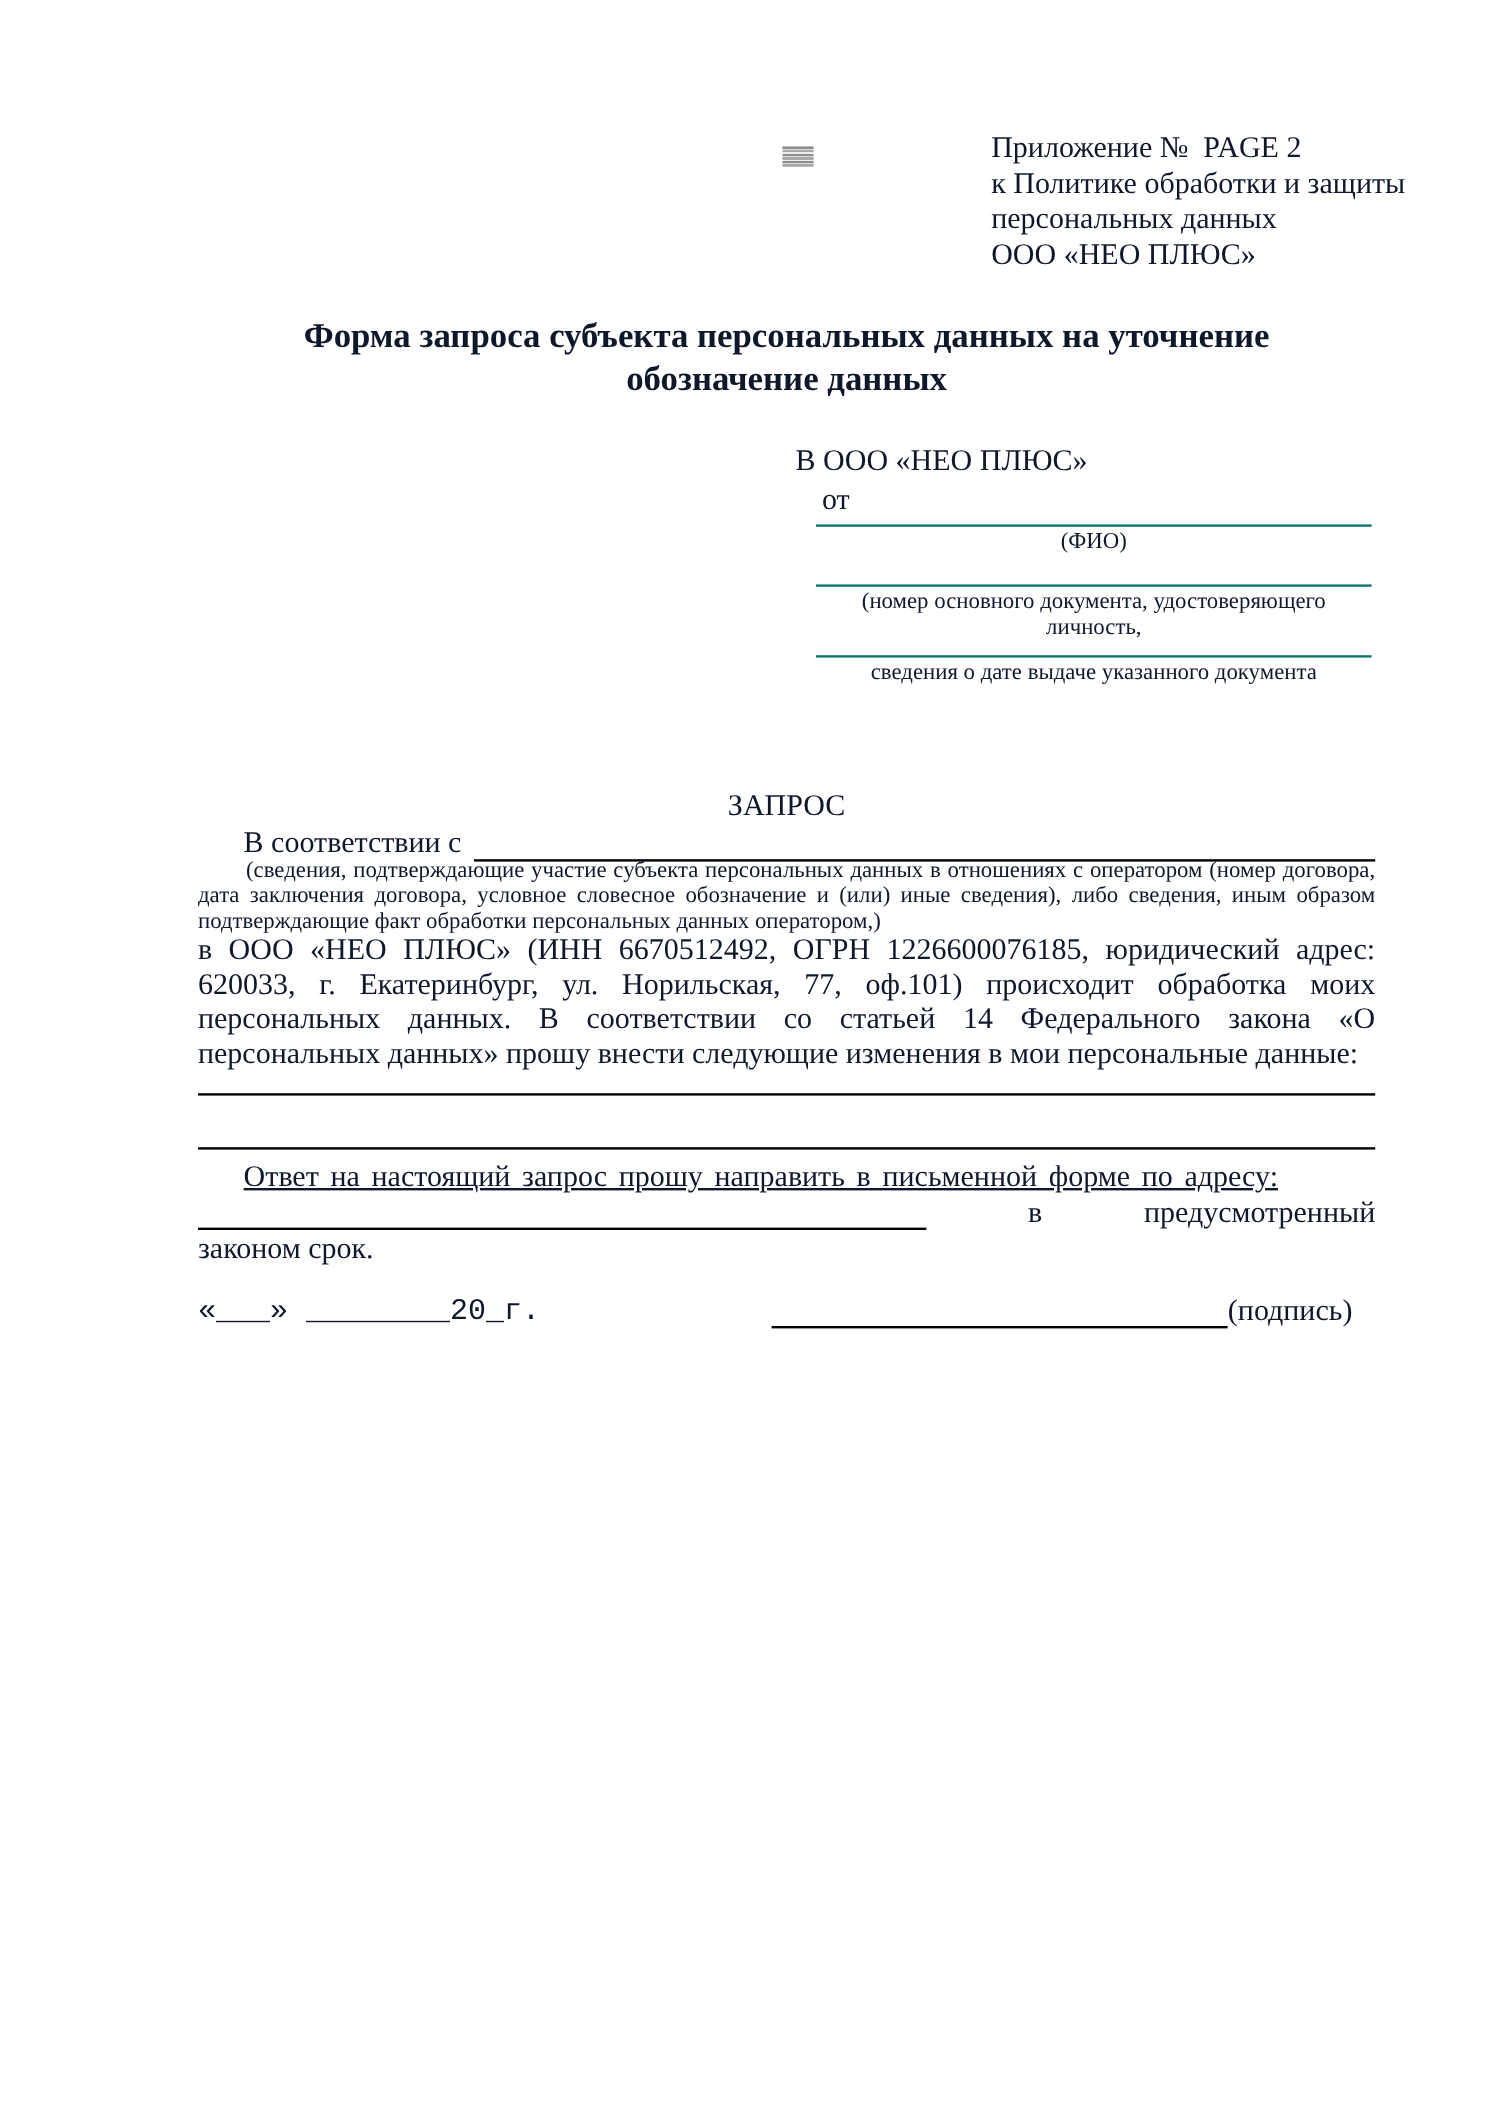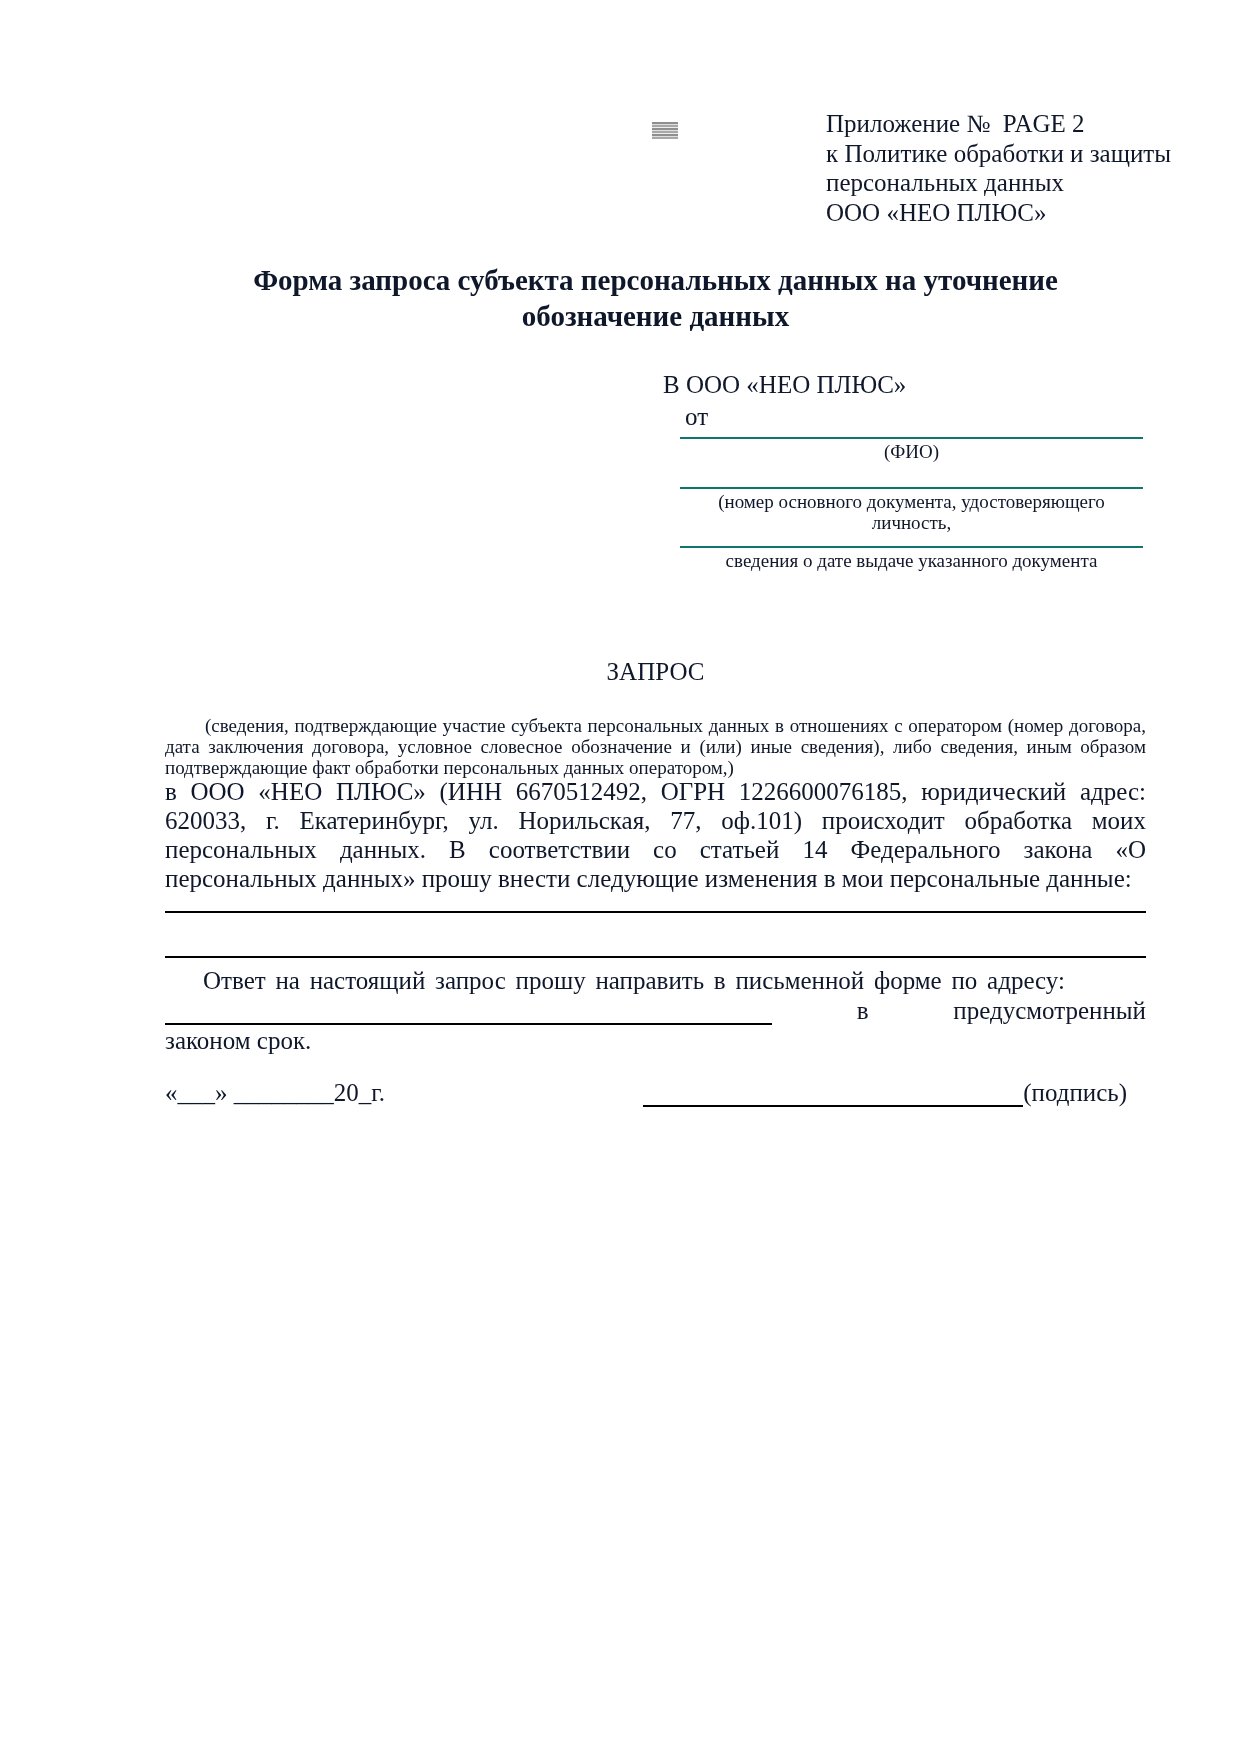--- a/index.html
+++ b/index.html
@@ -49,27 +49,27 @@
   .body-par{
     position:absolute;left:165px;top:777px;width:981px;
     font-size:25px;line-height:29px;text-align:justify;
   }
   
   .blank-a,.blank-b{position:absolute;left:165px;width:981px;border-top:2px solid #000;height:0;}
   .blank-a{top:911px;}
   .blank-b{top:956px;}
   
   .reply{position:absolute;left:165px;top:966px;width:981px;font-size:25px;line-height:29px;}
-  .reply-l1{text-indent:38px;word-spacing:3.5px;white-space:nowrap;}
+  .reply-l1{text-indent:38px;word-spacing:3.5px;white-space:nowrap;text-decoration:underline;}
   .reply-l2{display:flex;justify-content:space-between;align-items:flex-end;height:30px;}
   .addr-line{width:607px;border-bottom:2px solid #000;height:26px;}
   .reply-l3{margin-top:1px;}
   
   .sig-row{position:absolute;left:165px;top:1078px;width:981px;display:flex;align-items:flex-end;font-size:25px;line-height:29px;}
-  .date-blank{white-space:pre;}
+  .date-blank{white-space:pre;font-family:Liberation Mono, monospace;}
   .sig-group{margin-left:auto;margin-right:19px;display:flex;align-items:flex-end;}
   .sig-line{display:inline-block;width:380px;border-bottom:2px solid #000;height:26px;}
 </style>
 </head>
 <body>
 
 <div class="page">
 
   <div class="fieldmark"></div>
 
@@ -91,20 +91,24 @@
   </div>
   <div class="frow" style="top:487px">
     <span class="cap">(номер основного документа, удостоверяющего личность,</span>
   </div>
   <div class="frow" style="top:546px">
     <span class="cap">сведения о дате выдаче указанного документа</span>
   </div>
 
   <div class="zapros">ЗАПРОС</div>
 
+  <div class="intro">
+    <span class="intro-label">В соответствии с</span>
+    <span class="intro-line"></span>
+  </div>
 
   <div class="footnote">(сведения, подтверждающие участие субъекта персональных данных в отношениях с оператором (номер договора, дата заключения договора, условное словесное обозначение и (или) иные сведения), либо сведения, иным образом подтверждающие факт обработки персональных данных оператором,)</div>
 
   <div class="body-par">в ООО «НЕО ПЛЮС» (ИНН 6670512492, ОГРН 1226600076185, юридический адрес: 620033, г. Екатеринбург, ул. Норильская, 77, оф.101) происходит обработка моих персональных данных. В соответствии со статьей 14 Федерального закона «О персональных данных» прошу внести следующие изменения в мои персональные данные:</div>
 
   <div class="blank-a"></div>
   <div class="blank-b"></div>
 
   <div class="reply">
     <div class="reply-l1">Ответ на настоящий запрос прошу направить в письменной форме по адресу:</div>

